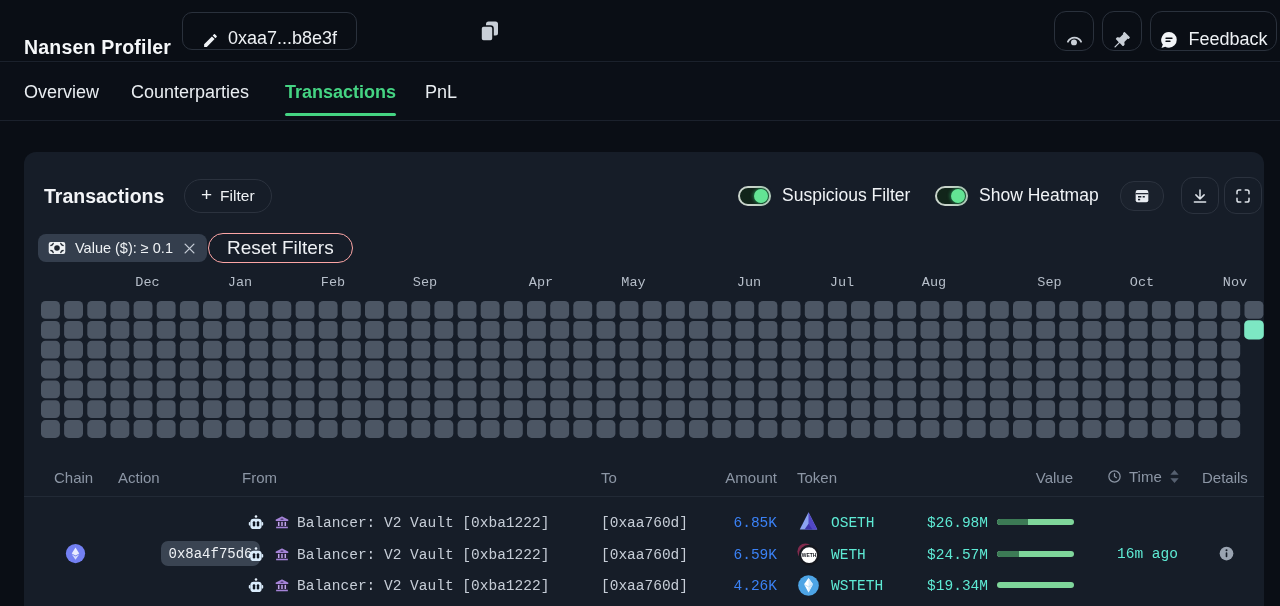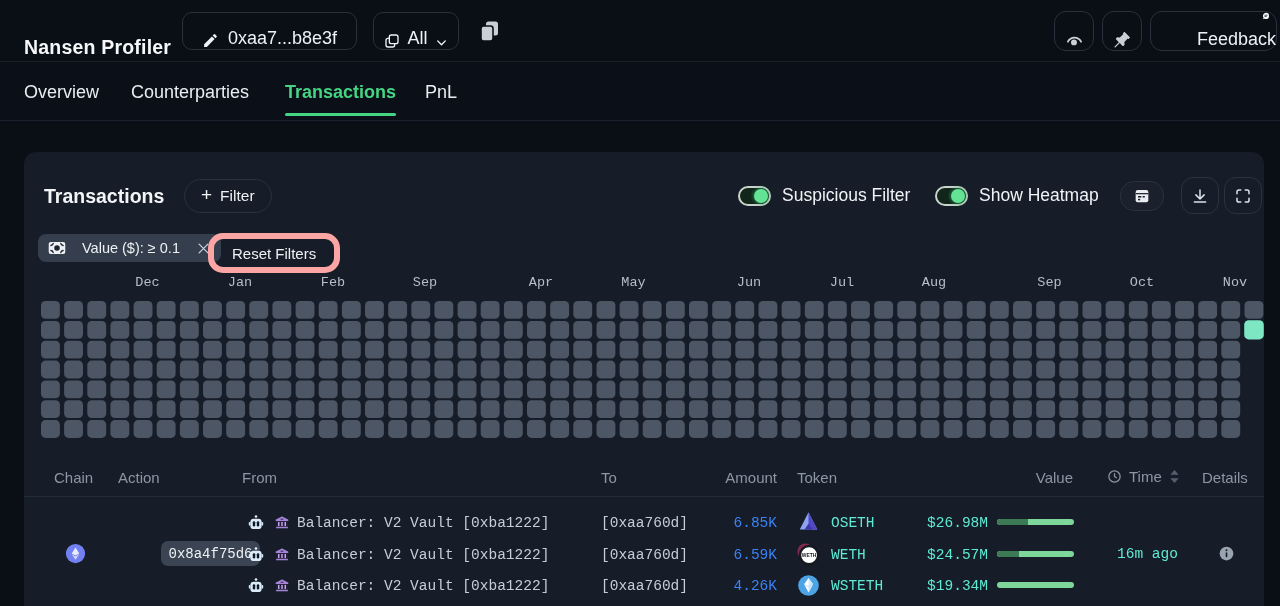--- a/index.html
+++ b/index.html
@@ -7,40 +7,40 @@
 
 
 .topbar { position:absolute; left:0; top:0; width:1280px; height:62px; background:#0a0e15; border-bottom:1px solid #1b212c; }
 .title { position:absolute; left:24px; top:36px; font-size:19.5px; font-weight:700; color:#f5f7f9; letter-spacing:.2px; }
 .btn { position:absolute; display:flex; align-items:flex-end; justify-content:center; border:1px solid #2a313c; border-radius:10px; color:#eef1f4; background:transparent; }
 .addr-btn { left:182px; top:12px; width:175px; height:38px; font-size:18px; gap:9px; }
 .all-btn  { left:373px; top:12px; width:86px; height:38px; font-size:18px; gap:7px; }
 .copy-ic  { position:absolute; left:480px; top:21px; }
 .eye-btn  { left:1054px; top:11px; width:40px; height:40px; border-radius:12px; }
 .pin-btn  { left:1102px; top:11px; width:40px; height:40px; border-radius:12px; }
-.fb-btn   { left:1150px; top:11px; width:127px; height:40px; border-radius:12px; font-size:18px; gap:9px;flex-direction:column; }
+.fb-btn   { left:1150px; top:11px; width:127px; height:40px; border-radius:12px; font-size:18px; gap:9px; }
 
 
 .tabs { position:absolute; left:0; top:63px; width:1280px; height:58px; background:#0b0f17; border-bottom:1px solid #1b212c; }
 .tab { position:absolute; top:0; height:58px; display:flex; align-items:center; font-size:18px; color:#e9edf1; }
 .tab.active { color:#45d483; font-weight:700; }
 .tab .ul { position:absolute; left:0; right:0; bottom:5px; height:3px; border-radius:2px; background:#45d483; }
 
 
 .card { position:absolute; left:24px; top:152px; width:1240px; height:454px; background:#161d28; border-radius:12px 12px 0 0; }
 .h2 { position:absolute; left:20px; top:33px; font-size:19.5px; font-weight:700; color:#f2f4f7; }
 .filter-btn { position:absolute; left:160px; top:27px; height:34px; padding:0 16px; display:flex; align-items:center; gap:8px; border:1px solid #2b323e; border-radius:17px; font-size:15.5px; color:#eef1f4; }
 .toggle { position:absolute; box-sizing:border-box; width:33px; height:19.5px; border:2px solid #c8d3ca; border-radius:10px; background:#11251a; }
 .toggle::after { content:""; position:absolute; right:1px; top:0.75px; width:14px; height:14px; border-radius:50%; background:#63e494; box-shadow:0 0 3px 1.5px rgba(46,160,95,.5); }
 .tog-label { position:absolute; top:33px; font-size:17.5px; color:#f0f3f6; }
 .icon-btn { position:absolute; display:flex; align-items:center; justify-content:center; border:1px solid #2b323e; background:#1a212c; }
 
 
-.chip { position:absolute; left:14px; top:82px; height:28px; padding:0 10px; display:flex; align-items:center; gap:16px; background:#343e4d; border-radius:8px; font-size:14.5px; color:#eef1f4; }
-.reset { position:absolute; left:184px; top:81px; height:30px; padding:14px 18px; display:flex; align-items:center; border:6px solid #fca5a5; border-radius:15px; font-size:15px; color:#eef1f4; }
+.chip { position:absolute; left:14px; top:82px; height:28px; padding:0 10px; display:flex; align-items:center; gap:9px; background:#343e4d; border-radius:8px; font-size:14.5px; color:#eef1f4; }
+.reset { position:absolute; left:184px; top:81px; height:30px; padding:14px 18px; display:flex; align-items:center; border:1px solid #fca5a5; border-radius:15px; font-size:19px; color:#eef1f4; }
 
 
 .month { position:absolute; top:123px; transform:translateX(-50%); font-family:"Liberation Mono", monospace; font-size:13.5px; color:#b6bec9; }
 .grid { position:absolute; left:0; top:149px; }
 
 
 .thead { position:absolute; top:317px; font-size:15px; color:#8c96a5; }
 .thr { text-align:right; }
 .tsep { position:absolute; left:0; top:344px; width:1240px; height:1px; background:#222a36; }
 .cell { position:absolute; font-family:"Liberation Mono", monospace; font-size:14.5px; color:#c6cdd7; white-space:pre; }
@@ -52,30 +52,20 @@
 </style></head>
 <body>
 
 <div class="topbar">
   <div class="title">Nansen Profiler</div>
   <div class="btn addr-btn">
     <svg width="17" height="17" viewBox="0 0 24 24" fill="#f0f3f6">
         <path d="M3 17.2V21h3.8L17.8 10 14 6.2 3 17.2zM20.7 7.1a1 1 0 0 0 0-1.4L18.3 3.3a1 1 0 0 0-1.4 0l-1.8 1.8 3.8 3.8 1.8-1.8z"></path>
       </svg>
     <span>0xaa7...b8e3f</span>
-  </div>
-  <div class="btn all-btn">
-    <svg width="16" height="16" viewBox="0 0 24 24" fill="none" stroke="#f0f3f6" stroke-width="2" stroke-linecap="round" stroke-linejoin="round">
-        <rect x="8" y="3" width="13" height="13" rx="3"></rect>
-        <path d="M16 16v2a3 3 0 0 1-3 3H6a3 3 0 0 1-3-3v-7a3 3 0 0 1 3-3h2"></path>
-      </svg>
-    <span>All</span>
-    <svg width="13" height="13" viewBox="0 0 24 24" fill="none" stroke="#f0f3f6" stroke-width="2.6" stroke-linecap="round" stroke-linejoin="round">
-        <path d="M5 9l7 7 7-7"></path>
-      </svg>
   </div>
   <svg class="copy-ic" width="19" height="21" viewBox="0 0 19 21">
       <rect x="6" y="0.5" width="12" height="14" rx="2.5" fill="#c9cfd7"></rect>
       <rect x="1" y="5" width="12" height="15" rx="2.5" fill="#c9cfd7" stroke="#0a0e15" stroke-width="1.6"></rect>
     </svg>
 
   <div class="btn eye-btn">
     <svg width="21" height="21" viewBox="0 0 24 24" fill="none" stroke="#c9cfd7" stroke-width="2.1" stroke-linecap="round">
         <path d="M4.5 14.5a8.4 8.4 0 0 1 15 0"></path>
         <circle cx="11.4" cy="15.3" r="3.4" fill="#c9cfd7" stroke="none"></circle>

